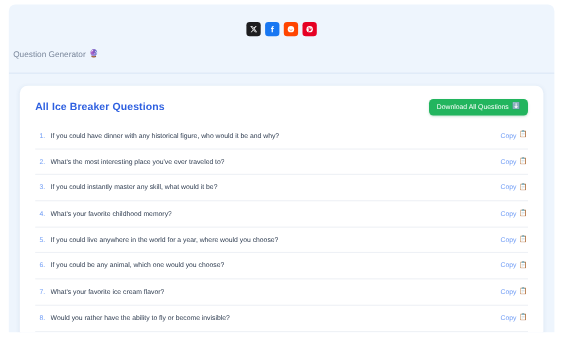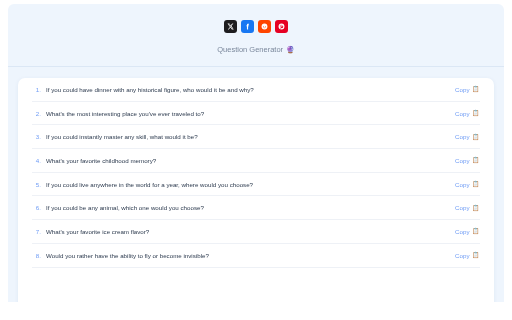--- a/index.html
+++ b/index.html
@@ -41,21 +41,20 @@
   .sb-fb { background: #1877f2; }
   .sb-rd { background: #ff4500; }
   .sb-pn { background: #e60023; }
 
   
   .tabbar {
     position: relative;
     margin-top: 12px;
     height: 22px;
     display: flex;
-    justify-content: center;
     align-items: flex-start;
     gap: 40px;
   }
   .tabbar::after {
     content: "";
     position: absolute;
     left: 0; right: 0; bottom: 0;
     height: 1px;
     background: #dbe7f5;
   }
@@ -200,20 +199,27 @@
 
   <div class="tabbar">
     <div class="tab">
       <span>Question Generator</span>
       <span class="tab-emoji">🔮</span>
     </div>
   </div>
 
   <div class="card">
 
+    <div class="card-head">
+      <div class="card-title">All Ice Breaker Questions</div>
+      <button class="download-btn">
+        <span>Download All Questions</span>
+        <span class="dl-emoji">⬇️</span>
+      </button>
+    </div>
 
     <div class="q-list">
         <div class="q-row">
           <div class="q-left">
             <span class="q-num">1.</span>
             <span class="q-text">If you could have dinner with any historical figure, who would it be and why?</span>
           </div>
           <div class="q-copy">
             <span class="copy-label">Copy</span>
             <span class="copy-emoji">📋</span>

